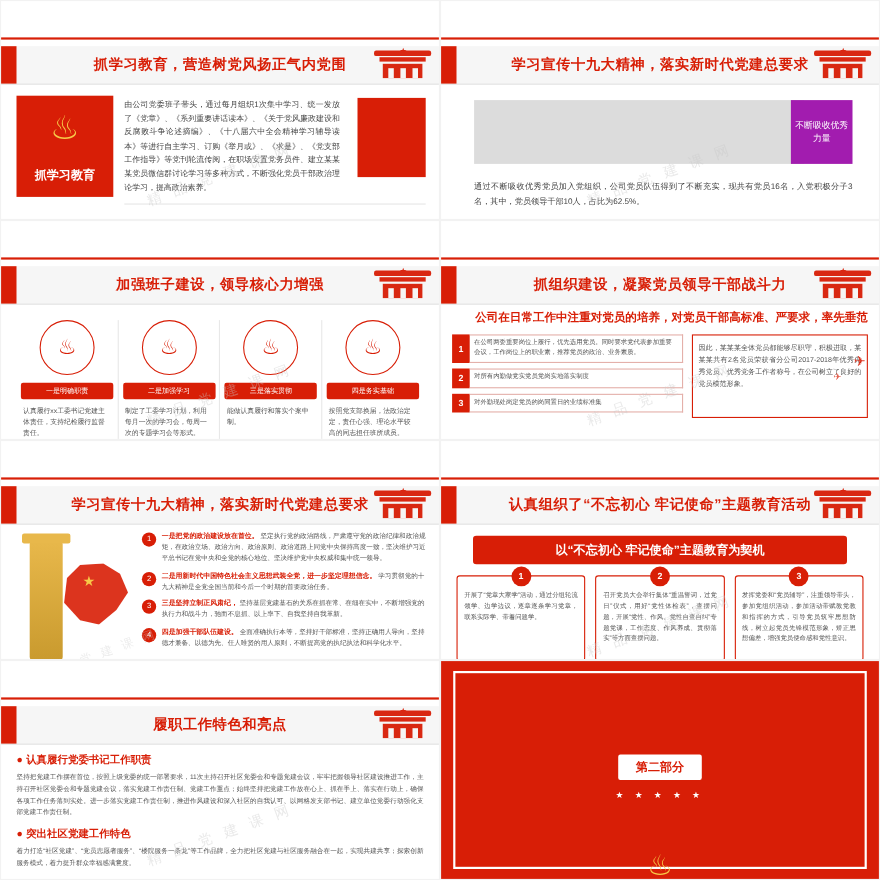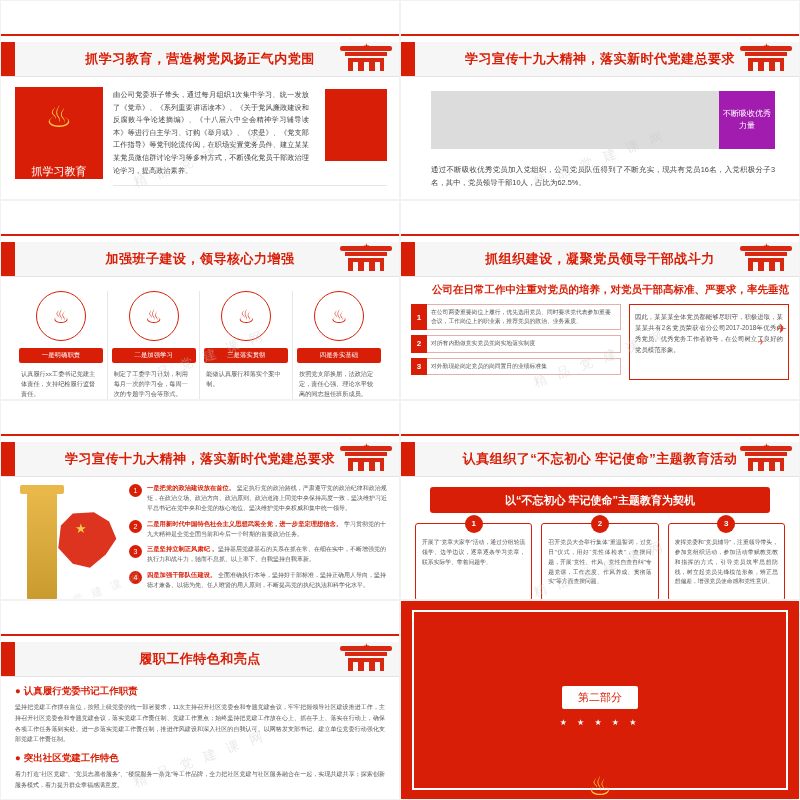--- a/index.html
+++ b/index.html
@@ -64,21 +64,21 @@
     transform:translate(-50%,-50%) rotate(-20deg);
     font-size:11px;color:rgba(200,200,200,.33);
     letter-spacing:3px;white-space:nowrap;pointer-events:none;z-index:40;
   }
   
   .s1-left{
     position:absolute;left:14px;top:10px;width:88px;height:92px;
     background:#d81e06;display:flex;align-items:flex-end;justify-content:center;
   }
   .s1-left .torch{position:absolute;left:50%;top:12px;transform:translateX(-50%);font-size:30px;color:#f7c948;}
-  .s1-left .lbl{font-size:11px;color:#fff;font-weight:normal;margin-bottom:0;}
+  .s1-left .lbl{font-size:11px;color:#fff;font-weight:bold;margin-bottom:12px;}
   .s1-text{
     position:absolute;left:112px;top:12px;width:196px;
     font-size:7.2px;line-height:1.75;color:#444;text-align:justify;
   }
   .s1-red-block{position:absolute;right:12px;top:12px;width:62px;height:72px;background:#d81e06;}
   .s1-line{position:absolute;left:112px;right:12px;top:108px;height:1px;background:#e6e6e6;}
   .s1-line2{position:absolute;left:14px;right:12px;top:146px;height:1px;background:#e6e6e6;}
   
   .s2-bar{
     position:absolute;left:30px;top:14px;width:300px;height:58px;background:#dcdcdc;
@@ -175,21 +175,21 @@
   .s7-dot{color:#d81e06;margin-right:3px;}
   
   .s8{
     background:#d81e06;display:flex;align-items:center;justify-content:center;
   }
   .s8-inner{
     width:372px;height:176px;border:2px solid #fff;position:relative;
     display:flex;flex-direction:column;align-items:center;justify-content:center;
   }
   .s8-part{
-    background:#fff;color:#d81e06;font-size:11px;font-weight:normal;
+    background:#fff;color:#d81e06;font-size:11px;font-weight:bold;
     padding:4px 16px;border-radius:2px;margin-top:18px;
   }
   .s8-stars{color:#fff;font-size:8px;letter-spacing:4px;margin:9px 0 6px 0;}
   .s8-title{color:#fff;font-size:21px;font-weight:bold;letter-spacing:2px;}
   .s8-torch{position:absolute;left:50%;bottom:-14px;transform:translateX(-50%);font-size:26px;color:#f7c948;}
 </style>
 </head>
 <body>
 
 <div class="grid">

